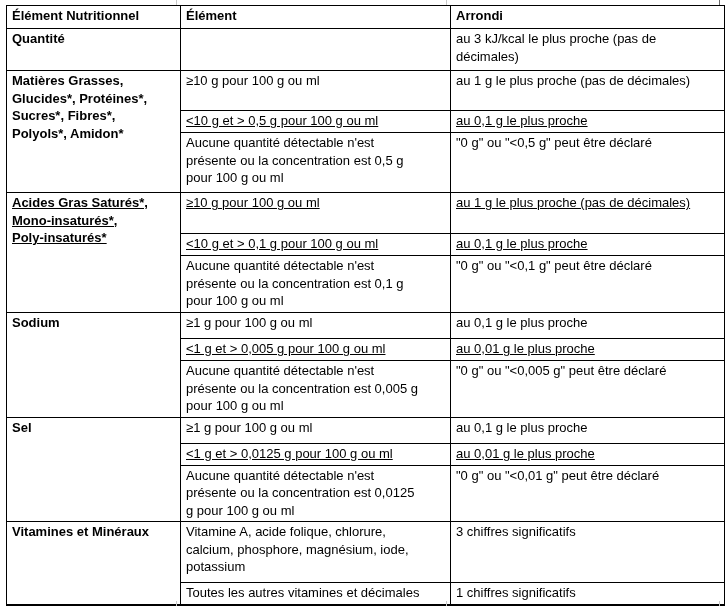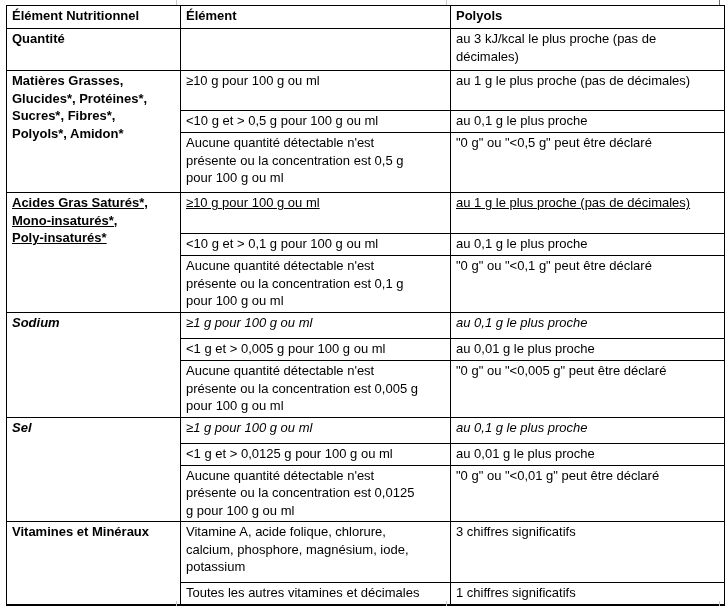--- a/index.html
+++ b/index.html
@@ -39,24 +39,24 @@
     white-space: pre-line;
     overflow: hidden;
   }
   table.nutri th { font-weight: 700; }
   td.el { font-weight: 700; }
   
   tr.h23 { height: 23px; }
   tr.h42 { height: 42px; }
   tr.h40 { height: 40px; padding-left: 8px; }
   tr.h41 { height: 41px; text-decoration: underline; }
-  tr.h22 { height: 22px; }
+  tr.h22 { height: 22px; text-decoration: underline; }
   tr.h60 { height: 60px; }
   tr.h57 { height: 57px; }
-  tr.h26 { height: 26px; font-style: italic; }
+  tr.h26 { height: 26px; }
   tr.h54 { height: 54px; }
   tr.h55 { height: 55px; }
   tr.h61 { height: 61px; }
   tr.h20 { height: 20px; }
   
   .stub {
     position: absolute;
     width: 1px;
     background: #c9c9c9;
   }
@@ -77,21 +77,21 @@
     <colgroup>
         <col class="c1">
         <col class="c2">
         <col class="c3">
       </colgroup>
 
     <tbody>
         <tr class="h23">
       <th>Élément Nutritionnel</th>
       <th>Élément</th>
-      <th>Polyols</th>
+      <th>Arrondi</th>
     </tr>
 
     <tr class="h42">
       <td class="el">Quantité</td>
       <td></td>
       <td>au 3 kJ/kcal le plus proche (pas de
 décimales)</td>
     </tr>
 
     <tr class="h40">

